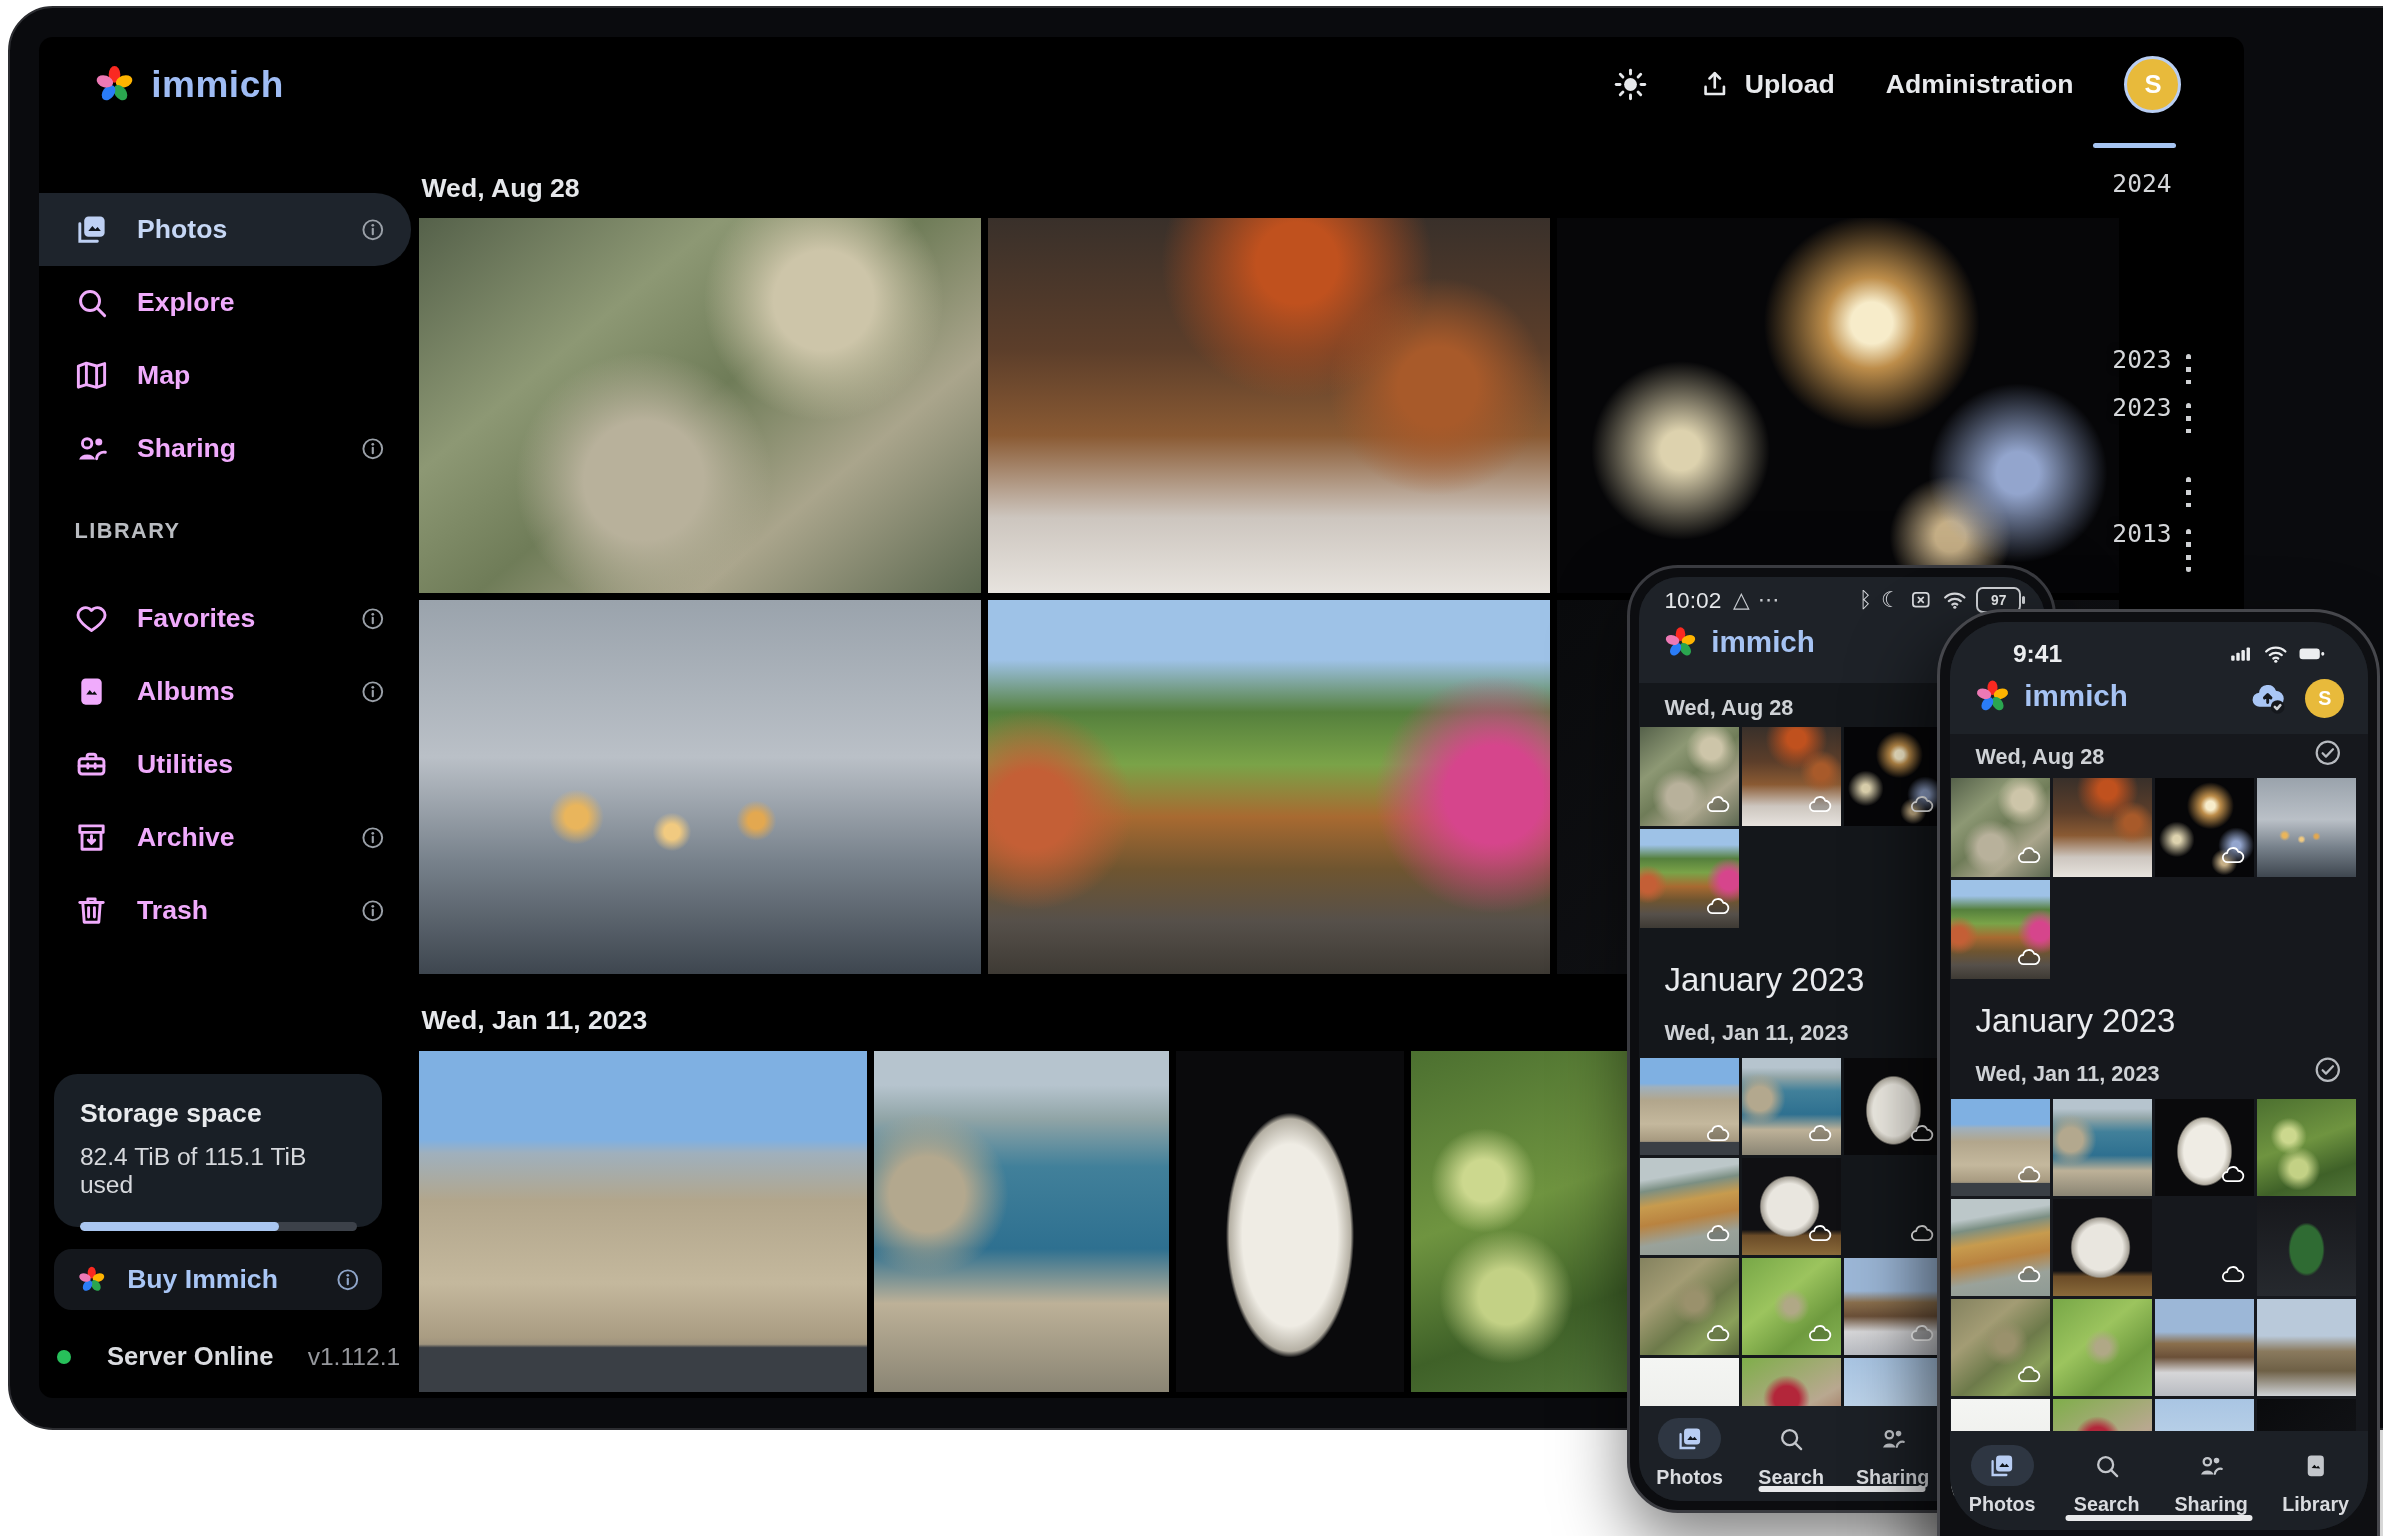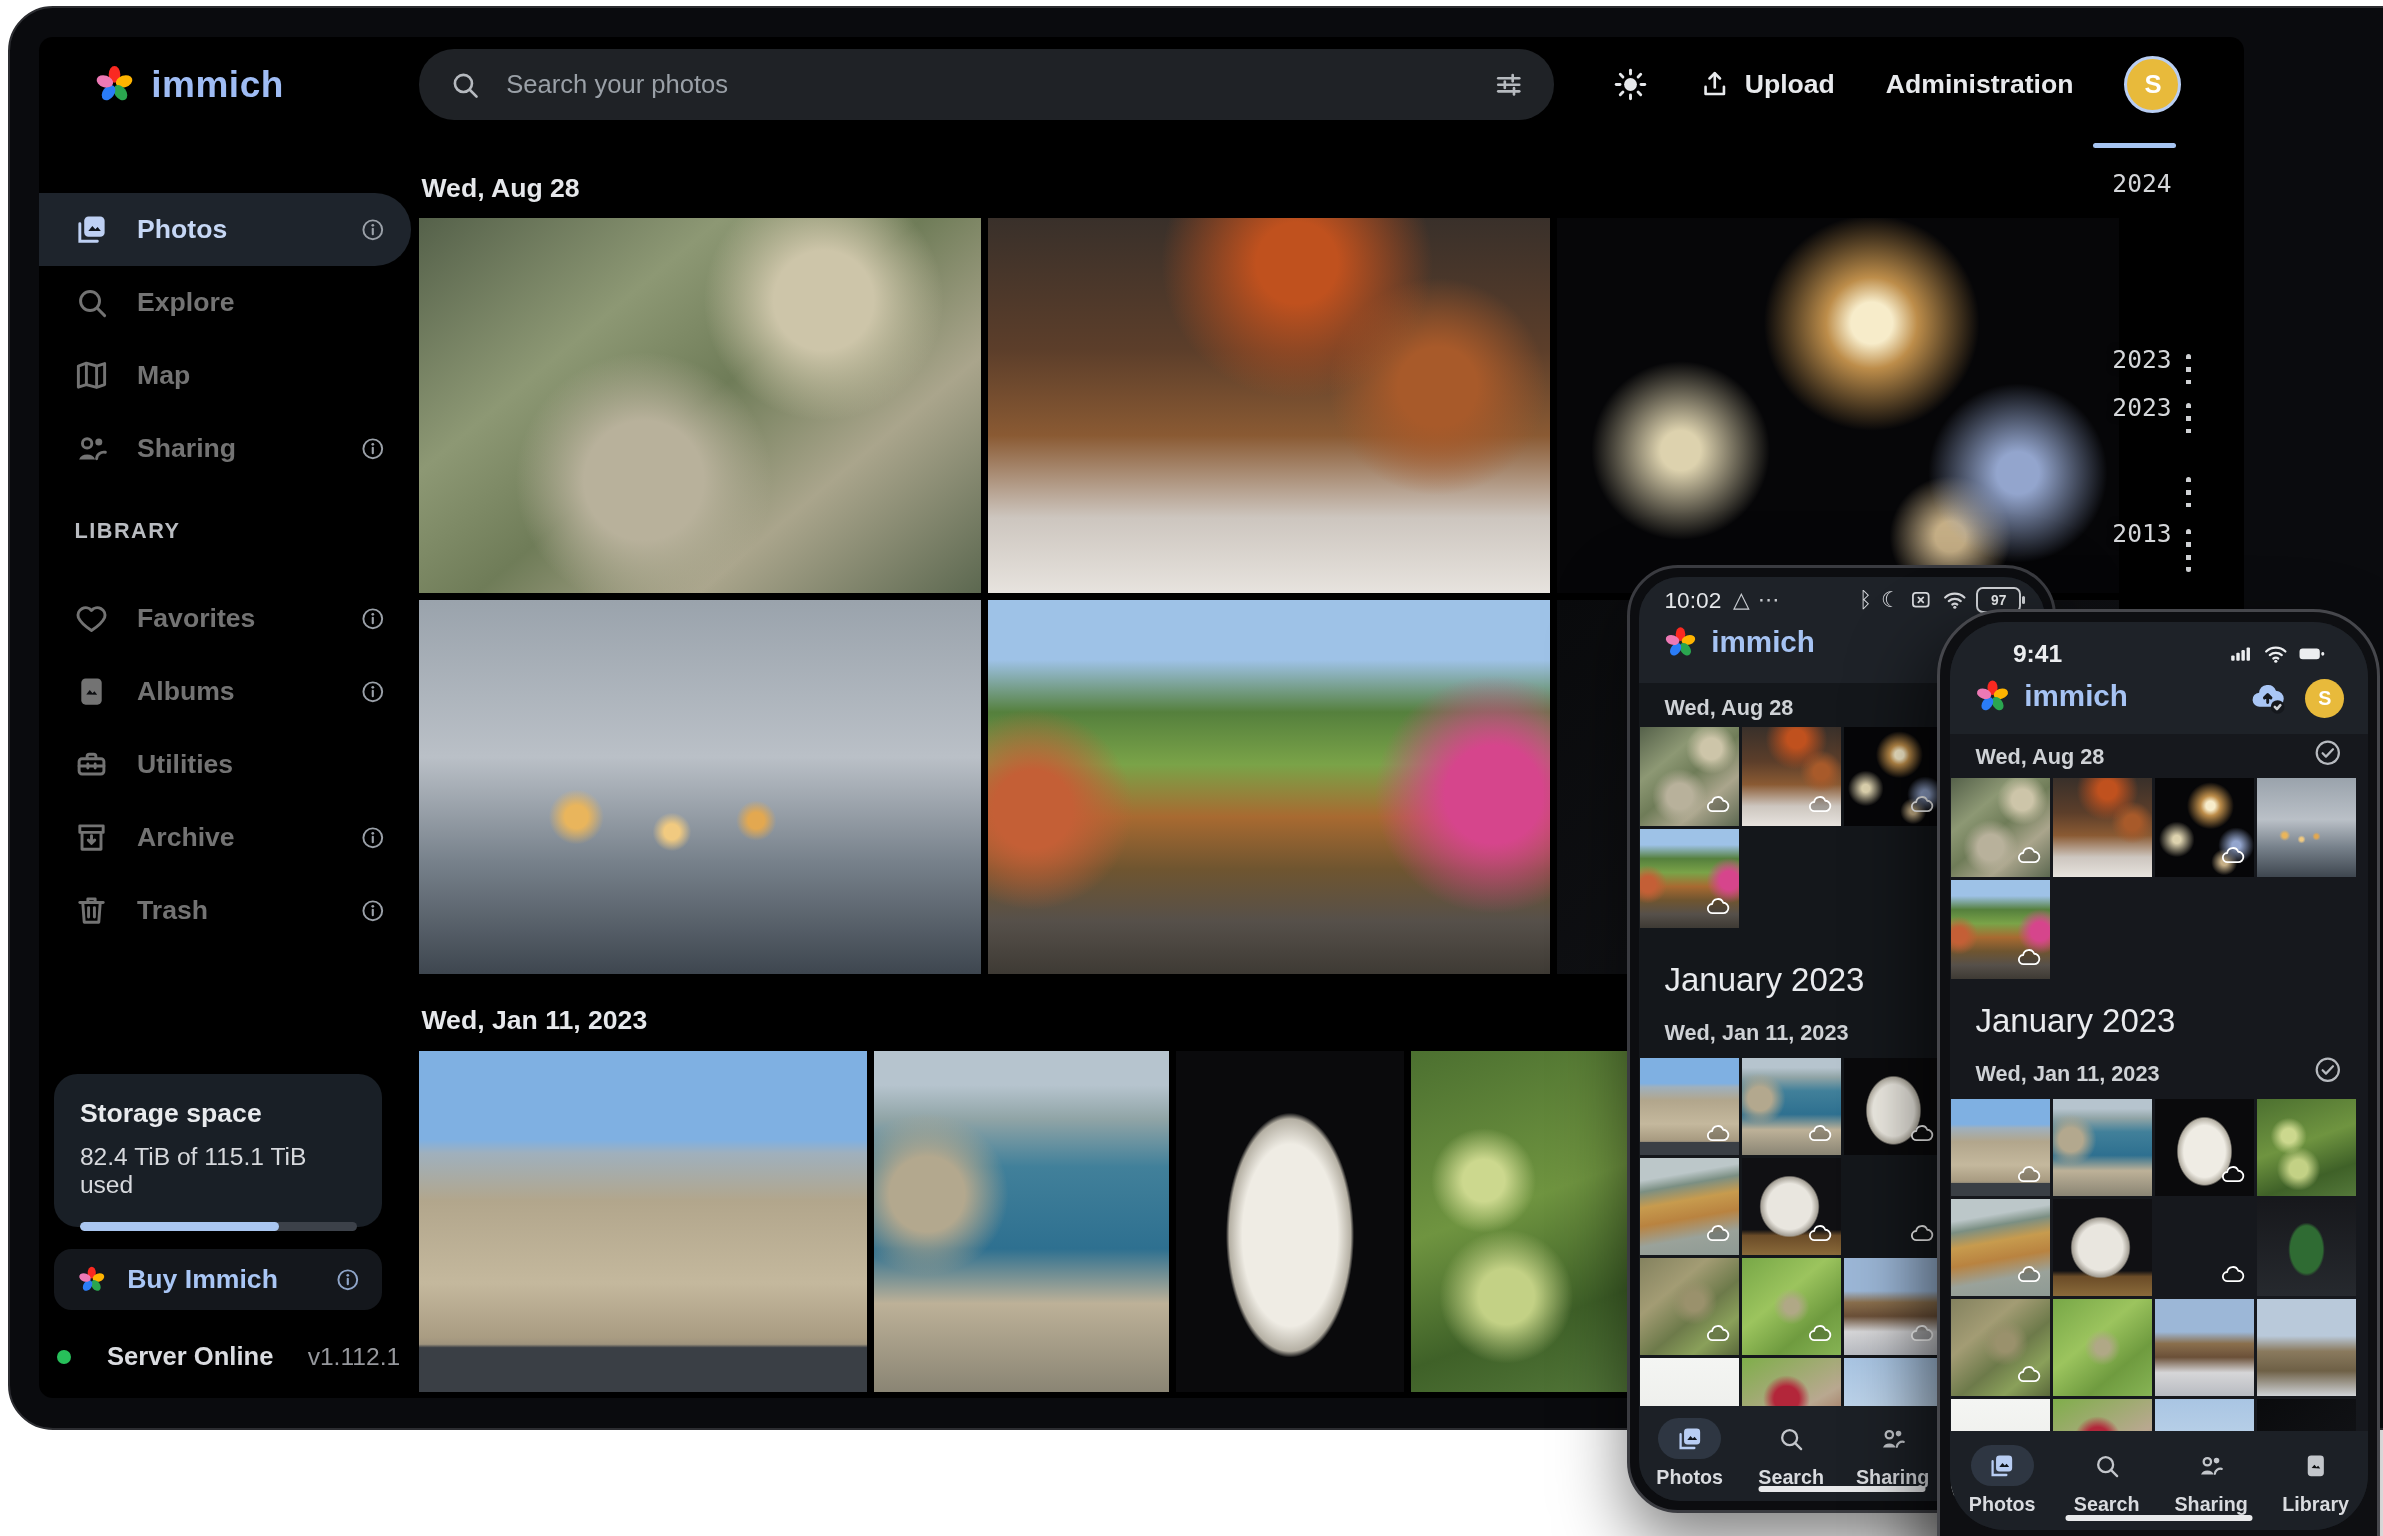--- a/index.html
+++ b/index.html
@@ -17,21 +17,21 @@
   .searchpill{position:absolute;left:380px;top:11.8px;width:1135px;height:71px;border-radius:35px;
               background:#1f2226;display:flex;align-items:center;padding:0 29.6px;box-sizing:border-box;color:#b6babf;}
   .searchpill .ph-text{font-size:25.6px;color:#9aa0a7;margin-left:25.6px;flex:1;}
   .dactions{position:absolute;right:63px;top:0;height:95px;display:flex;align-items:center;gap:51px;color:#e8eaed;}
   .action{display:flex;align-items:center;gap:13.8px;font-size:26.6px;font-weight:700;color:#e8eaed;}
   .avatar{width:51px;height:51px;border-radius:50%;background:#e8ba3b;border:3px solid #b9cef3;
           display:flex;align-items:center;justify-content:center;font-size:25.6px;font-weight:700;color:#fff;}
   
   .sidebar{position:absolute;left:0;top:95px;width:394px;bottom:0;}
   .sitem{position:absolute;left:0;width:372px;height:73px;display:flex;align-items:center;
-         padding-left:35px;box-sizing:border-box;border-radius:0 36px 36px 0;color:#737373;}
+         padding-left:35px;box-sizing:border-box;border-radius:0 36px 36px 0;color:#f0abfc;}
   .sitem .lbl{font-size:26.6px;font-weight:700;margin-left:27.6px;flex:1;}
   .sitem.active{background:#1e242c;color:#bed0f3;}
   .sitem.active .lbl{color:#c6d7f5;}
   .sitem .info{margin-right:25.6px;color:#9aa0a8;}
   .ssection{position:absolute;left:35px;font-size:21.7px;font-weight:700;letter-spacing:1.5px;color:#b9bcc1;}
   .storagecard{position:absolute;left:14.8px;top:942px;width:328px;height:153px;border-radius:23.6px;
                background:#191f26;padding:23.6px 25.6px;box-sizing:border-box;}
   .storagecard .t{font-size:26.6px;font-weight:700;color:#e8eaed;}
   .storagecard .u{font-size:24.6px;color:#d7d9dd;margin-top:13.8px;}
   .track{margin-top:23.6px;height:8.9px;border-radius:4.9px;background:#3c4149;overflow:hidden;}
@@ -255,29 +255,20 @@
     <div class="screen">
 
       <div class="dhead">
         <div class="logo">
           <svg class="ic" width="45" height="45" viewBox="0 0 46 46">
               <use href="#i-flower"></use>
             </svg>
           <span class="logo-text">immich</span>
         </div>
       </div>
-      <div class="searchpill">
-        <svg class="ic" width="31.5" height="31.5" viewBox="0 0 32 32">
-            <use href="#i-search"></use>
-          </svg>
-        <span class="ph-text">Search your photos</span>
-        <svg class="ic" width="31.5" height="31.5" viewBox="0 0 32 32">
-            <use href="#i-tune"></use>
-          </svg>
-      </div>
       <div class="dactions">
         <svg class="ic" width="35" height="35" style="color:#e6e8eb" viewBox="0 0 36 36">
             <use href="#i-sun"></use>
           </svg>
         <div class="action">
           <svg class="ic" width="31.5" height="31.5" viewBox="0 0 32 32">
               <use href="#i-upload"></use>
             </svg>
           <span>Upload</span>
         </div>

